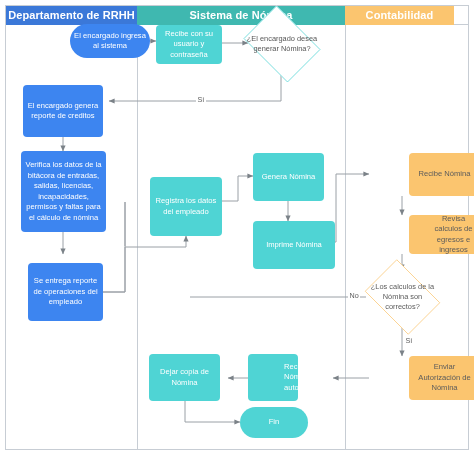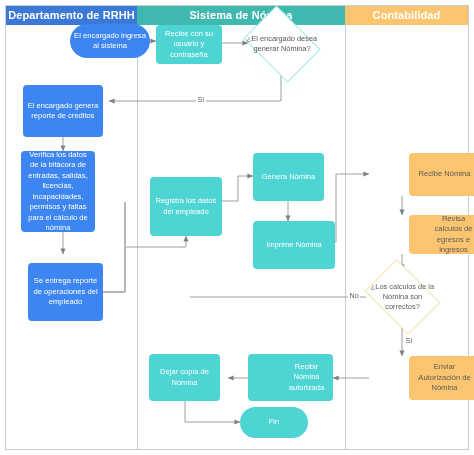--- a/index.html
+++ b/index.html
@@ -131,21 +131,21 @@
 
   <div class="lane-frame"></div>
   <div class="lane-headline" style="left:5px; top:24px; width:464px;"></div>
 
   <div class="lane-header" style="left:6px; top:6px; width:131px; background:#3b78d8;">
     <span>Departamento de RRHH</span>
   </div>
   <div class="lane-header" style="left:137px; top:6px; width:208px; background:#3fb8b0;">
     <span>Sistema de Nómina</span>
   </div>
-  <div class="lane-header" style="left:345px; top:6px; width:123px; background:#fbc56f;">
+  <div class="lane-header" style="left:345px; top:6px; width:109px; background:#fbc56f;">
     <span>Contabilidad</span>
   </div>
 
   <div class="lane-divider" style="left:137px; top:25px; bottom:6px;"></div>
   <div class="lane-divider" style="left:345px; top:25px; bottom:6px;"></div>
 
   <svg id="wires" viewBox="0 0 474 455">
     <defs>
       <marker id="ah" markerWidth="7" markerHeight="7" refX="5.6" refY="2.6" orient="auto">
         <path d="M0,0 L5.8,2.6 L0,5.2 z" fill="#7b8288"></path>
@@ -192,21 +192,21 @@
   <div class="edge-label" style="left:404px; top:336px;">Sí</div>
 
   <div class="node n-blue rounded" style="left:23px; top:24px; width:80px; height:34px;margin-left:47px;">
     <span>El encargado ingresa al sistema</span>
   </div>
 
   <div class="node n-blue" style="left:23px; top:85px; width:80px; height:52px;">
     <span>El encargado genera reporte de creditos</span>
   </div>
 
-  <div class="node n-blue" style="left:21px; top:151px; width:74px; height:81px;">
+  <div class="node n-blue" style="left:21px; top:151px; width:85px; height:81px;">
     <span>Verifica los datos de la bitácora de entradas, salidas, licencias, incapacidades, permisos y  faltas para el cálculo de nómina</span>
   </div>
 
   <div class="node n-blue" style="left:28px; top:263px; width:75px; height:58px;">
     <span>Se entrega reporte de operaciones del empleado</span>
   </div>
 
   <div class="node n-teal" style="left:156px; top:25px; width:66px; height:39px;">
     <span>Recibe con su usuario y contraseña</span>
   </div>
@@ -221,21 +221,21 @@
   </div>
 
   <div class="node n-teal" style="left:253px; top:153px; width:71px; height:48px;">
     <span>Genera Nómina</span>
   </div>
 
   <div class="node n-teal" style="left:253px; top:221px; width:82px; height:48px;">
     <span>Imprime Nómina</span>
   </div>
 
-  <div class="node n-teal" style="left:248px; top:354px; width:85px; height:47px;padding-left:36px;">
+  <div class="node n-teal" style="left:248px; top:354px; width:50px; height:47px;padding-left:36px;">
     <span>Recibir Nómina autorizada</span>
   </div>
 
   <div class="node n-teal" style="left:149px; top:354px; width:71px; height:47px;">
     <span>Dejar copia de Nómina</span>
   </div>
 
   <div class="node n-teal rounded" style="left:240px; top:407px; width:68px; height:31px;">
     <span>Fin</span>
   </div>

